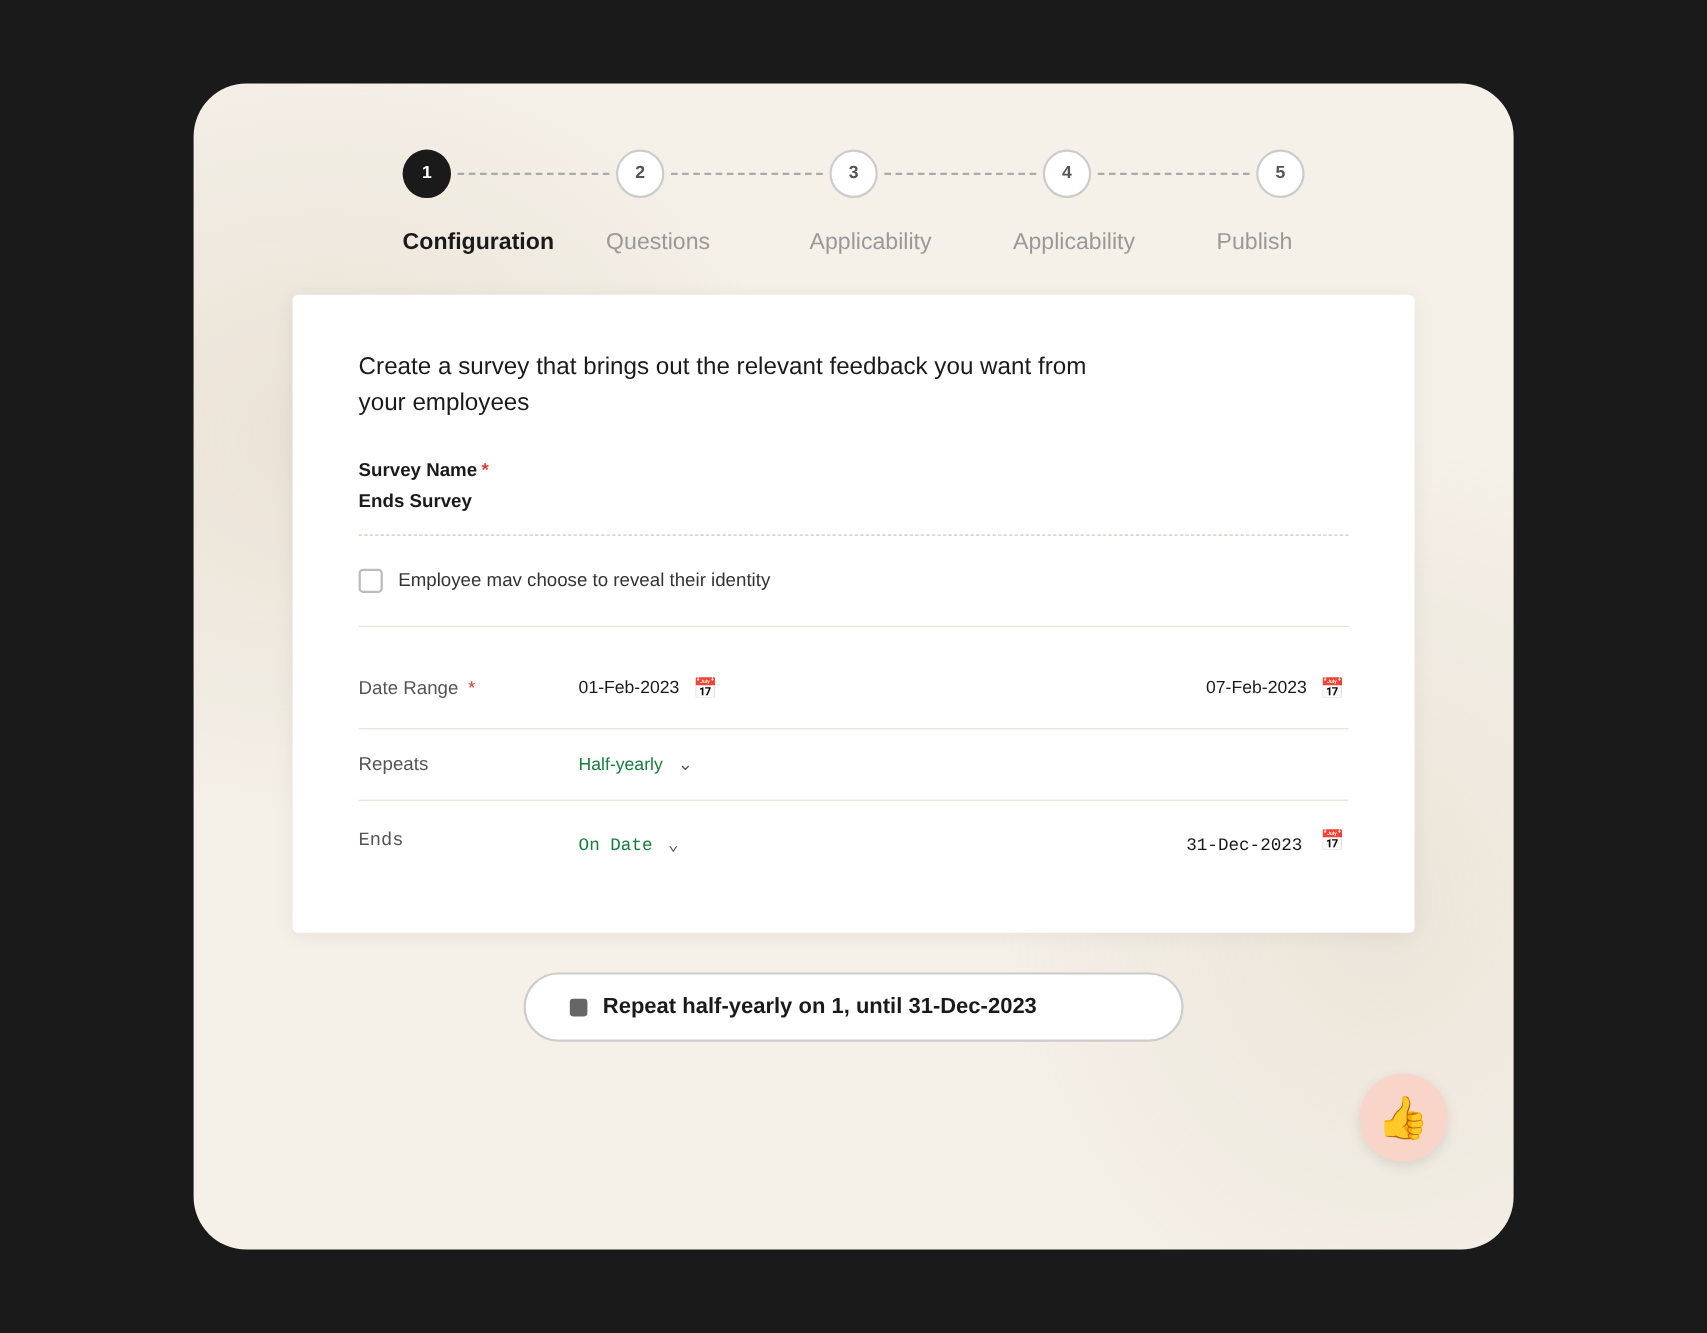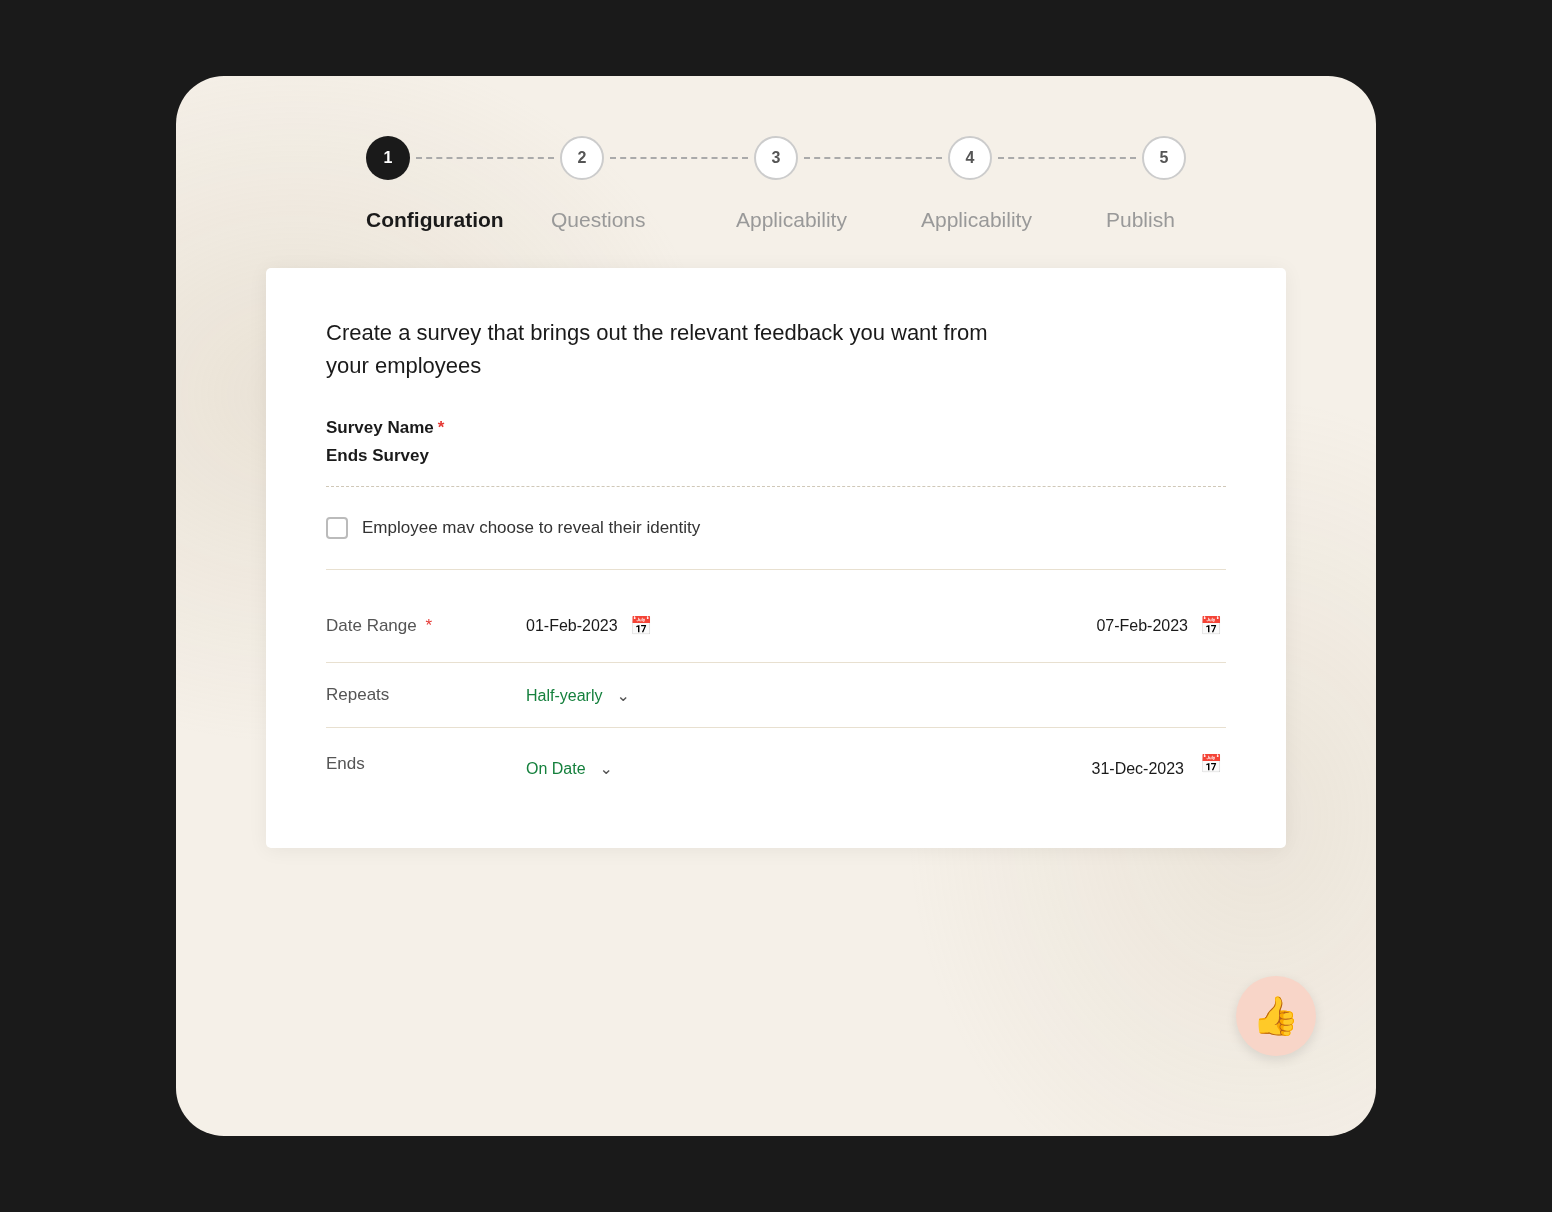--- a/index.html
+++ b/index.html
@@ -194,20 +194,21 @@
     
     .form-row {
       display: flex;
       align-items: center;
       padding: 22px 0;
       border-bottom: 1.5px solid #e8e0d0;
     }
 
     .form-row:last-child {
       border-bottom: none;
+      font-family: Liberation Mono, monospace;
     }
 
     .form-row-label {
       font-size: 17px;
       color: #555;
       width: 200px;
       flex-shrink: 0;
     }
 
     .form-row-content {
@@ -386,16 +387,20 @@
         <span class="dropdown-value">On Date</span>
         <span class="chevron-icon">⌄</span>
         <div style="flex:1"></div>
         <span class="date-value">31-Dec-2023</span>
         <div class="calendar-icon">📅</div>
       </div>
     </div>
 
   </div>
 
+  <div class="summary-bar">
+    <div class="summary-square"></div>
+    <span class="summary-text">Repeat half-yearly on 1, until 31-Dec-2023</span>
+  </div>
 
   <div class="thumbs-up-btn">👍</div>
 
 </div>
 
 </body></html>

